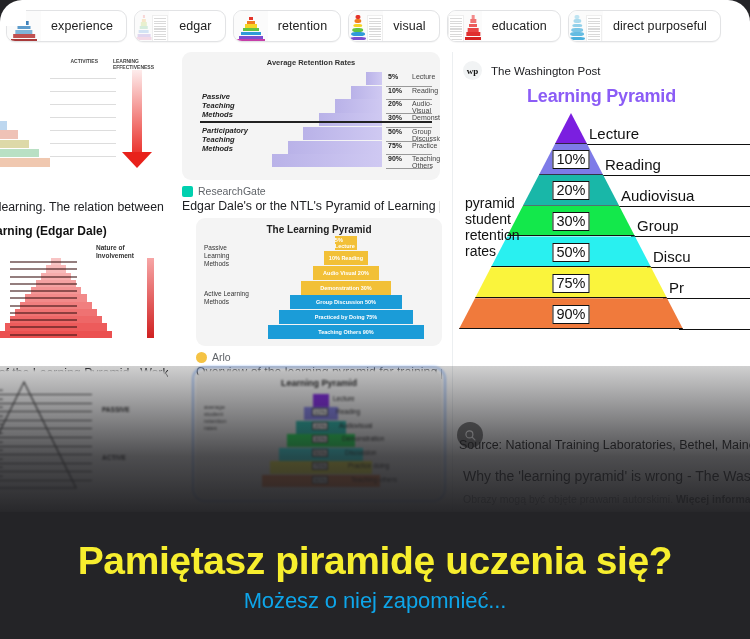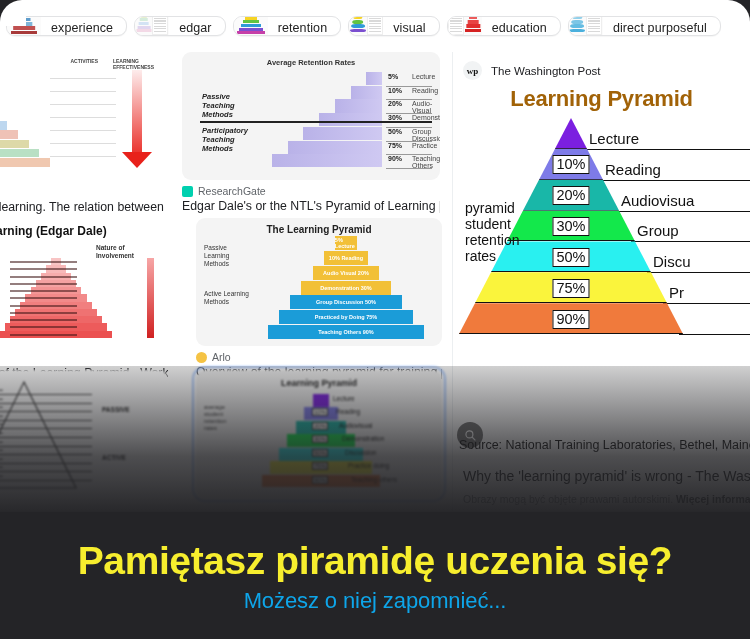--- a/index.html
+++ b/index.html
@@ -16,22 +16,22 @@
     background:#ffffff; overflow:hidden;
   }
 
   
   #chipbar {
     position:absolute; left:0; top:0; width:750px; height:52px;
     background:#ffffff; display:flex; align-items:center;
     padding-left:6px; gap:7px; overflow:hidden; white-space:nowrap;
   }
   .chip {
-    flex:0 0 auto; height:20px; border:1px solid #e2e3e5; border-radius:9px;
-    background:#fff; display:flex; align-items:flex-end; overflow:hidden;
+    flex:0 0 auto; height:32px; border:1px solid #e2e3e5; border-radius:9px;
+    background:#fff; display:flex; align-items:center; overflow:hidden;
     box-shadow:0 1px 1px rgba(0,0,0,.04);
   }
   .chip-thumb {
     width:34px; height:34px; flex:0 0 auto; overflow:hidden;
     display:flex; align-items:flex-end; justify-content:center;
     background:#fbfbfb; position:relative;
   }
   .chip-label {
     padding:0 13px 0 10px; font-size:12.5px; color:#222; letter-spacing:.1px;
   }
@@ -77,21 +77,21 @@
   #panel-head { display:flex; align-items:center; gap:9px; padding:9px 10px 4px 10px; }
   .wp-avatar {
     width:19px;height:19px;border-radius:50%;background:#f1f3f4;
     display:flex;align-items:center;justify-content:center;
     font-family:"Liberation Serif", serif; font-weight:bold; font-size:9px; color:#111;
   }
   .wp-name { font-size:11.5px; color:#202124; }
 
   #bigimg { position:relative; margin-top:2px; height:300px; background:#fff; }
   #bigtitle {
-    text-align:center; font-size:22px; font-weight:bold; color:#a16207;
+    text-align:center; font-size:18px; font-weight:bold; color:#8b5cf6;
     letter-spacing:-.2px; margin-bottom:4px;
   }
   #pyr-wrap { position:relative; width:298px; height:225px; }
   .pct {
     position:absolute; background:#fff; border:1px solid #111;
     font-size:14.5px; color:#111; padding:0 3px; line-height:17px;
     transform:translateX(-50%);
   }
   .rowline {
     position:absolute; height:0; border-bottom:1.6px solid #111;

